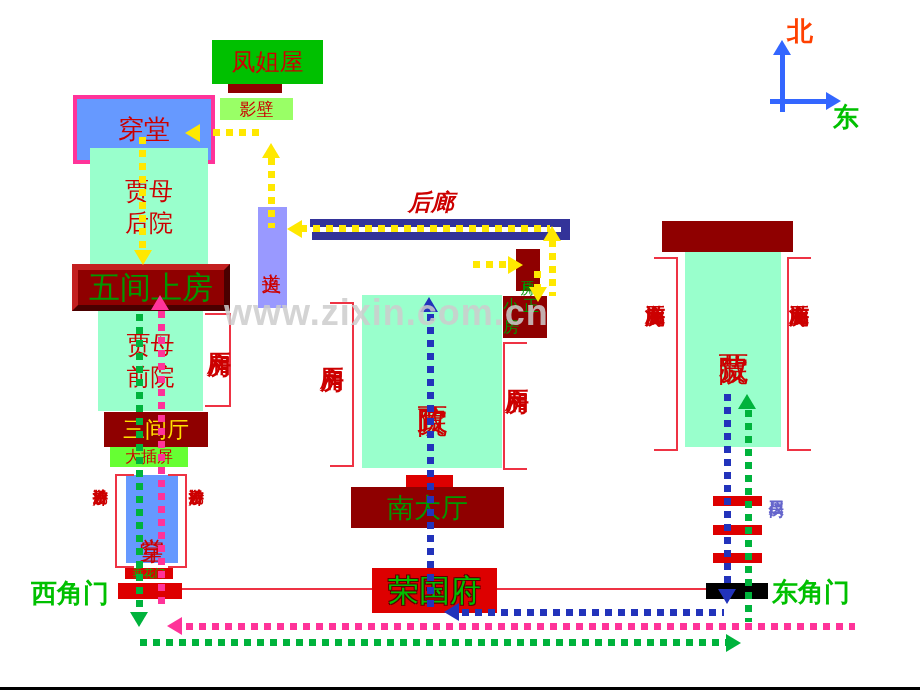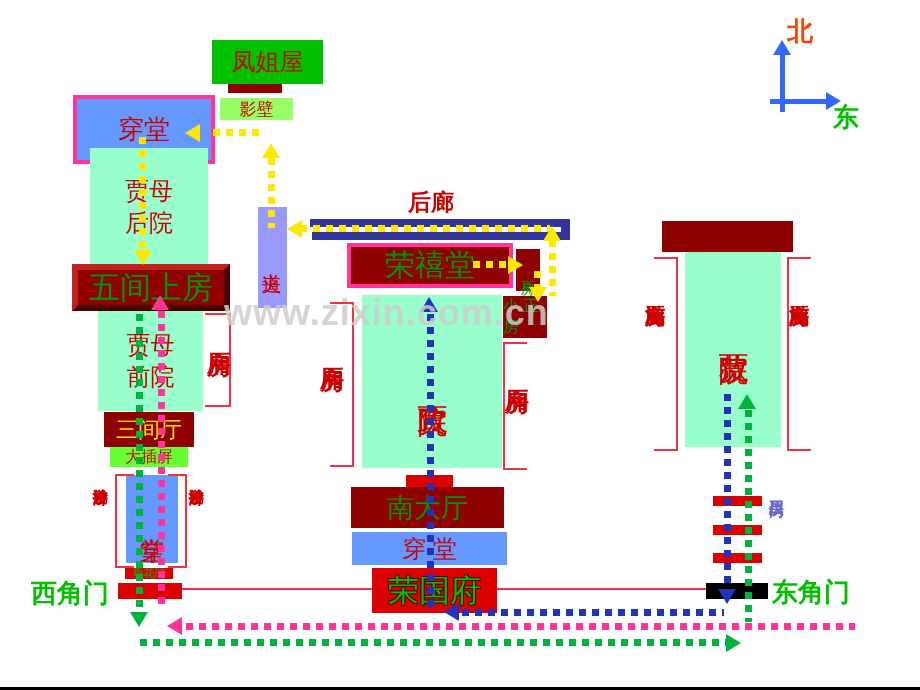--- a/index.html
+++ b/index.html
@@ -44,21 +44,21 @@
   <div class="box" style="left:258px;top:207px;width:29px;height:101px;background:var(--jiadao-blue);color:var(--red-text);font-size:20px;">
     <span class="vtext">夹道</span>
   </div>
   <div class="box bevel" style="left:72px;top:264px;width:158px;height:47px;background:var(--dark-red);color:var(--green-text);font-size:31px;">
     <span>五间上房</span>
   </div>
   <div class="box" style="left:98px;top:311px;width:105px;height:100px;background:var(--pale-green);color:var(--red-text);font-size:24px;flex-direction:column;">
     <span>贾母</span>
     <span>前院</span>
   </div>
-  <div class="box" style="left:104px;top:412px;width:90px;height:35px;background:var(--dark-red);color:var(--yellow-text);font-size:22px;">
+  <div class="box" style="left:104px;top:412px;width:104px;height:35px;background:var(--dark-red);color:var(--yellow-text);font-size:22px;">
     <span>三间厅</span>
   </div>
   <div class="box" style="left:110px;top:447px;width:78px;height:20px;background:var(--bright-green);color:var(--red-text);font-size:16px;justify-content:center;">
     <span>大插屏</span>
   </div>
   <div class="box" style="left:126px;top:475px;width:52px;height:88px;background:var(--blue-box);color:var(--red-text);font-size:24px;">
     <span class="vtext">穿堂</span>
   </div>
   <div class="box" style="left:125px;top:568px;width:48px;height:11px;background:var(--bright-red);color:var(--gate-green);font-size:11px;overflow:visible;">
     <span>垂花门</span>
@@ -66,48 +66,42 @@
   <div class="abs" style="left:118px;top:583px;width:64px;height:16px;background:var(--bright-red);z-index:10;"></div>
   <div class="lbl" style="left:31px;top:579px;font-size:26px;color:var(--gate-green);">西角门</div>
 
   <div class="bracket-r" style="left:205px;top:313px;width:24px;height:90px;"></div>
   <div class="lbl vtext" style="left:206px;top:333px;font-size:24px;color:var(--red-text);">厢房</div>
   <div class="bracket-l" style="left:115px;top:474px;width:17px;height:90px;"></div>
   <div class="bracket-r" style="left:168px;top:474px;width:17px;height:90px;"></div>
   <div class="lbl vtext" style="left:92px;top:477px;font-size:15px;color:var(--red-text);">抄手游廊</div>
   <div class="lbl vtext" style="left:188px;top:477px;font-size:15px;color:var(--red-text);">抄手游廊</div>
 
-  <div class="lbl" style="left:408px;top:190px;font-size:23px;color:var(--red-text);">后廊</div>
+  <div class="lbl" style="left:408px;top:190px;font-size:23px;color:var(--red-text);font-style:italic;">后廊</div>
   <div class="navy-rect" style="left:310px;top:219px;width:260px;height:8px;"></div>
   <div class="navy-rect" style="left:561px;top:219px;width:9px;height:21px;"></div>
   <div class="navy-rect" style="left:312px;top:232px;width:258px;height:8px;"></div>
 
-  <div class="box" style="left:347px;top:243px;width:166px;height:45px;background:var(--dark-red);border:4px solid var(--pink);color:var(--green-text);font-size:30px;">
-    <span>荣禧堂</span>
-  </div>
   <div class="box" style="left:516px;top:249px;width:24px;height:42px;background:var(--dark-red);color:var(--green-text);font-size:14px;">
     <span class="vtext">耳房</span>
   </div>
   <div class="box" style="left:503px;top:296px;width:44px;height:42px;background:var(--dark-red);color:var(--green-text);font-size:16px;letter-spacing:4px;">
     <span>小正房</span>
   </div>
   <div class="box" style="left:362px;top:295px;width:140px;height:173px;background:var(--pale-green);color:var(--red-text);font-size:30px;">
     <span class="vtext">贾政院</span>
   </div>
   <div class="bracket-r" style="left:330px;top:302px;width:22px;height:161px;"></div>
   <div class="lbl vtext" style="left:319px;top:348px;font-size:24px;color:var(--red-text);">厢房</div>
   <div class="bracket-l" style="left:503px;top:342px;width:22px;height:124px;"></div>
   <div class="lbl vtext" style="left:504px;top:370px;font-size:24px;color:var(--red-text);">厢房</div>
 
   <div class="abs" style="left:406px;top:475px;width:47px;height:12px;background:var(--bright-red);z-index:10;"></div>
   <div class="box" style="left:351px;top:487px;width:153px;height:41px;background:var(--dark-red);color:var(--green-text);font-size:27px;">
     <span>南大厅</span>
-  </div>
-  <div class="box" style="left:352px;top:532px;width:155px;height:33px;background:var(--blue-box);color:var(--red-text);font-size:24px;">
-    <span>穿 堂</span>
   </div>
   <div class="box" style="left:372px;top:568px;width:125px;height:45px;background:var(--bright-red);color:var(--gate-green);font-size:31px;z-index:11;">
     <span style="text-shadow:1px 1px 0 #5a0000,-1px -1px 0 #5a0000,1px -1px 0 #5a0000,-1px 1px 0 #5a0000;">荣国府</span>
   </div>
   <div class="redline" style="left:182px;top:588px;width:190px;"></div>
   <div class="redline" style="left:497px;top:588px;width:209px;"></div>
 
   <div class="abs" style="left:662px;top:221px;width:131px;height:31px;background:var(--dark-red);z-index:10;"></div>
   <div class="box" style="left:685px;top:252px;width:96px;height:195px;background:var(--pale-green);color:var(--red-text);font-size:30px;">
     <span class="vtext" style="margin-bottom:40px;">贾赦院</span>

